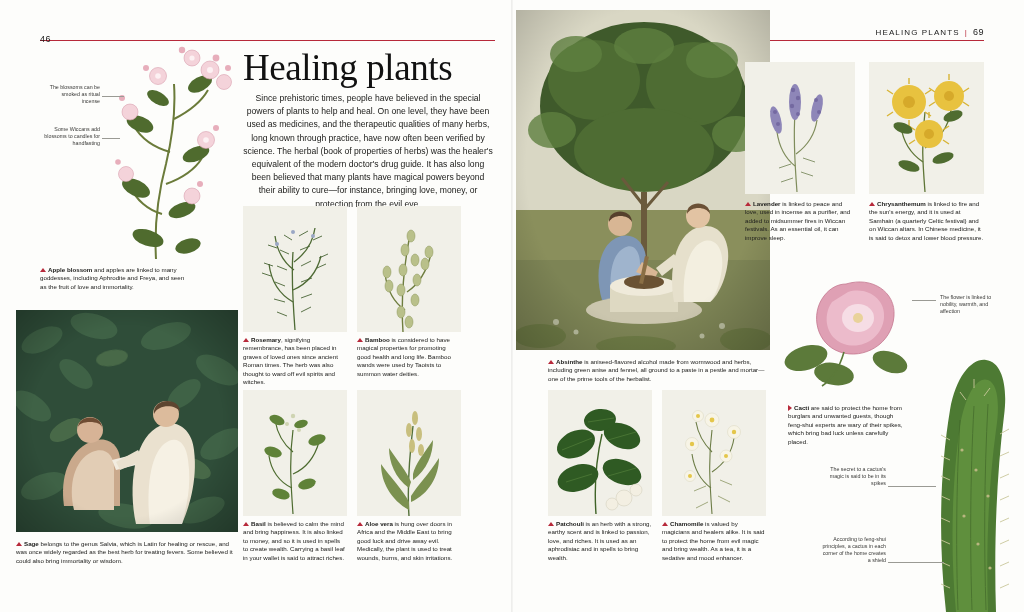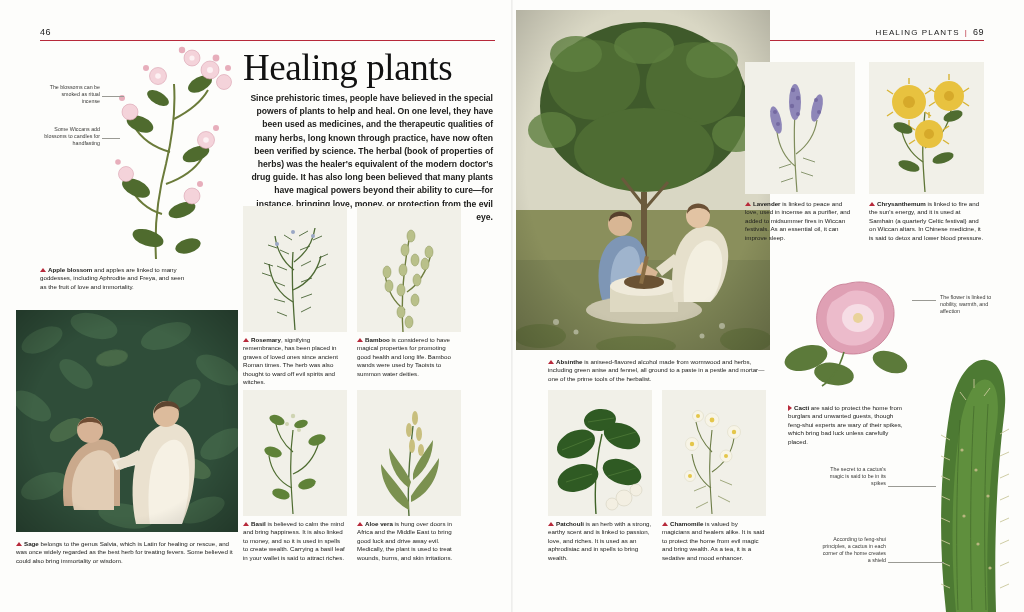--- a/index.html
+++ b/index.html
@@ -22,21 +22,21 @@
   .runhead{position:absolute;font-size:8px;letter-spacing:.14em;color:#1a1a1a;text-transform:uppercase;}
 
   
   .headline{
     position:absolute;left:243px;top:46px;width:250px;
     font-family:"Liberation Serif", serif;
     font-size:37px;font-weight:400;letter-spacing:-.4px;color:#111;
   }
   .intro{
     position:absolute;left:243px;top:92px;width:250px;
-    font-size:8.6px;line-height:13.2px;color:#20201e;text-align:right;font-weight:bold;
+    font-size:8.6px;line-height:13.2px;color:#20201e;text-align:center;
   }
 
   
   .cap{position:absolute;font-size:6.2px;line-height:8.4px;color:#20201e;}
   .cap b{font-weight:700;}
   .tri{display:inline-block;width:0;height:0;vertical-align:middle;margin-right:2px;}
   .tri-up{border-left:3px solid transparent;border-right:3px solid transparent;border-bottom:4.5px solid #b7293a;}
   .tri-right{border-top:3px solid transparent;border-bottom:3px solid transparent;border-left:4.5px solid #b7293a;}
 
   
@@ -54,21 +54,21 @@
 <body>
 
 <div class="spread">
   <div class="page-left"></div>
   <div class="page-right"></div>
   <div class="gutter"></div>
 
   <div class="rule" style="left:40px;top:40px;width:455px;"></div>
   <div class="rule" style="left:528px;top:40px;width:456px;"></div>
 
-  <div class="folio" style="left:40px;top:27px;text-align:center;">46</div>
+  <div class="folio" style="left:40px;top:34px;text-align:center;">46</div>
 
   <div style="position:absolute;right:40px;top:27px;display:flex;gap:5px;align-items:baseline;">
     <span class="runhead" style="position:static;">HEALING PLANTS</span>
     <span class="runhead" style="position:static;color:#b7293a;">|</span>
     <span class="folio" style="position:static;">69</span>
   </div>
 
   <div class="headline">Healing plants</div>
   <div class="intro">Since prehistoric times, people have believed in the special powers of plants to help and heal. On one level, they have been used as medicines, and the therapeutic qualities of many herbs, long known through practice, have now often been verified by science. The herbal (book of properties of herbs) was the healer's equivalent of the modern doctor's drug guide. It has also long been believed that many plants have magical powers beyond their ability to cure—for instance, bringing love, money, or protection from the evil eye.</div>
 

